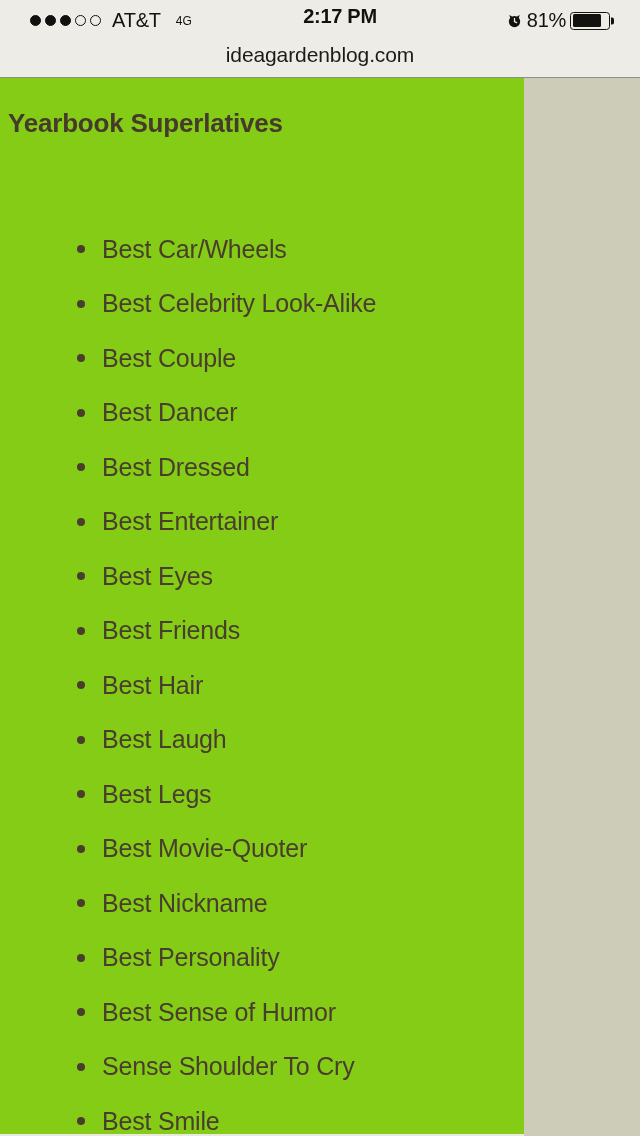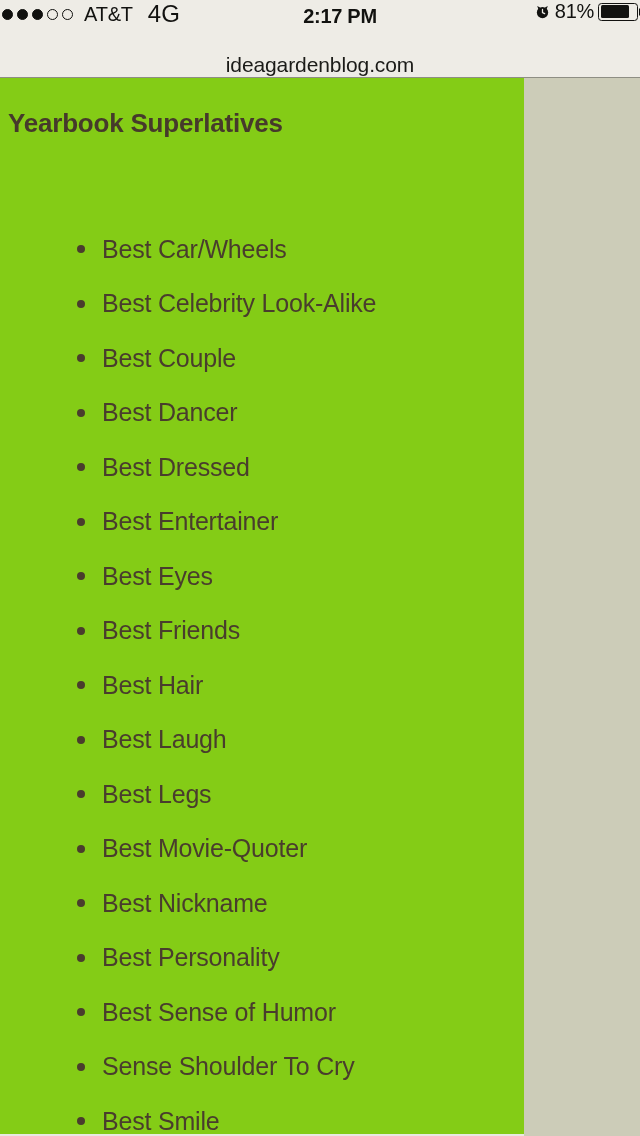--- a/index.html
+++ b/index.html
@@ -12,31 +12,31 @@
 
   
   .chrome {
     width:640px; height:78px;
     background:#eeece6;
     border-bottom:1px solid #8e8e84;
     position:relative;
   }
   .statusbar {
     height:32px;
-    display:flex; align-items:flex-start;
-    padding:0 2px;
+    display:flex; align-items:flex-end;
+    padding:0 30px;
     position:relative;
   }
   .sb-left { display:flex; align-items:center; gap:9px; }
   .dots { display:flex; align-items:center; gap:4px; margin-right:2px; }
   .dot { width:11px; height:11px; border-radius:50%; border:1.6px solid #10100e; }
   .dot.filled { background:#10100e; }
   .dot.hollow { background:transparent; }
   .carrier { font-size:20px; color:#121210; letter-spacing:-0.2px; }
-  .network  { font-size:24px; color:#121210; margin-left:6px; }
+  .network  { font-size:12px; color:#121210; margin-left:6px; }
 
   .sb-center {
     position:absolute; left:0; right:0; top:0; bottom:0;
     display:flex; align-items:center; justify-content:center;
     pointer-events:none;
     margin-left:40px;
   }
   .clock { font-size:20px; font-weight:bold; color:#121210; letter-spacing:-0.3px; }
 
   .sb-right {
@@ -52,21 +52,21 @@
   }
   .battery::after {
     content:""; position:absolute; right:-4.5px; top:50%;
     transform:translateY(-50%);
     width:3px; height:7px; background:#121210; border-radius:0 2px 2px 0;
   }
   .batt-fill { height:100%; background:#121210; border-radius:1.5px; }
 
   .urlbar {
     height:45px;
-    display:flex; align-items:flex-end; justify-content:center;
+    display:flex; align-items:center; justify-content:center;
   }
   .url-text { font-size:21px; color:#1b1b18; letter-spacing:-0.1px; }
 
   
   .page {
     width:524px; height:1058px;
     background:#84cc16;
     position:relative;
     overflow:hidden;
     border-bottom:2px solid #e9e9e2;

